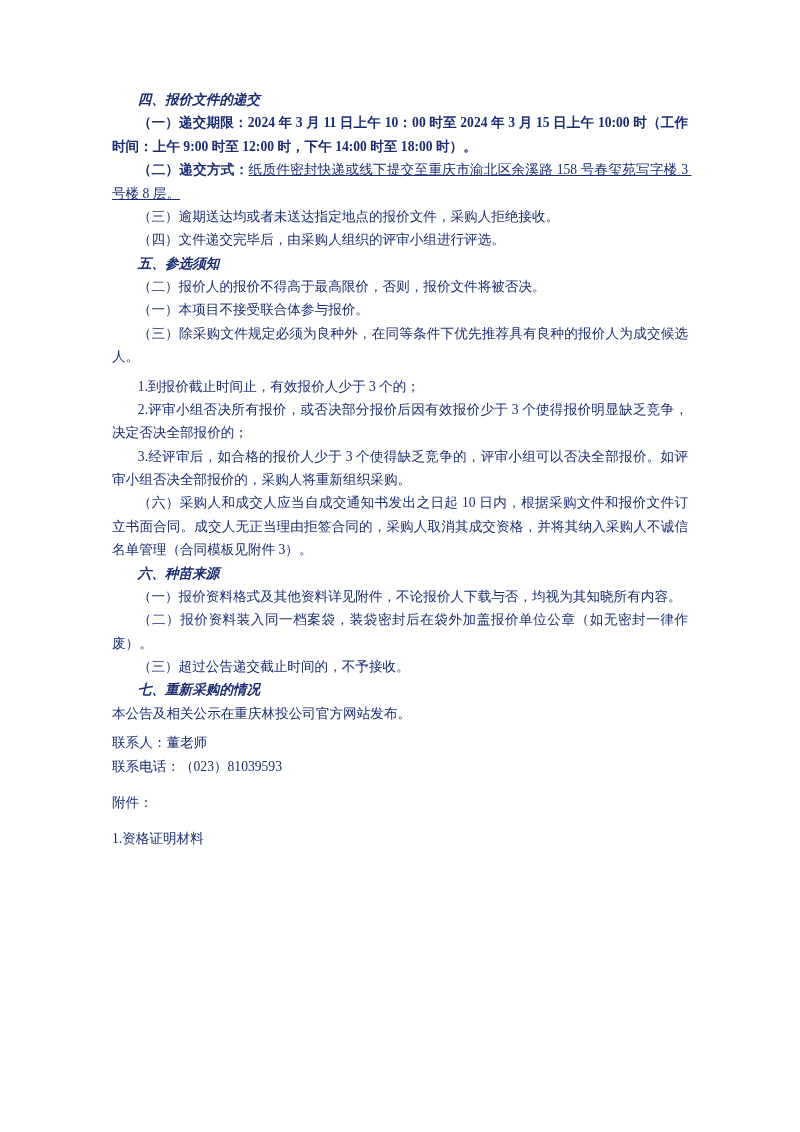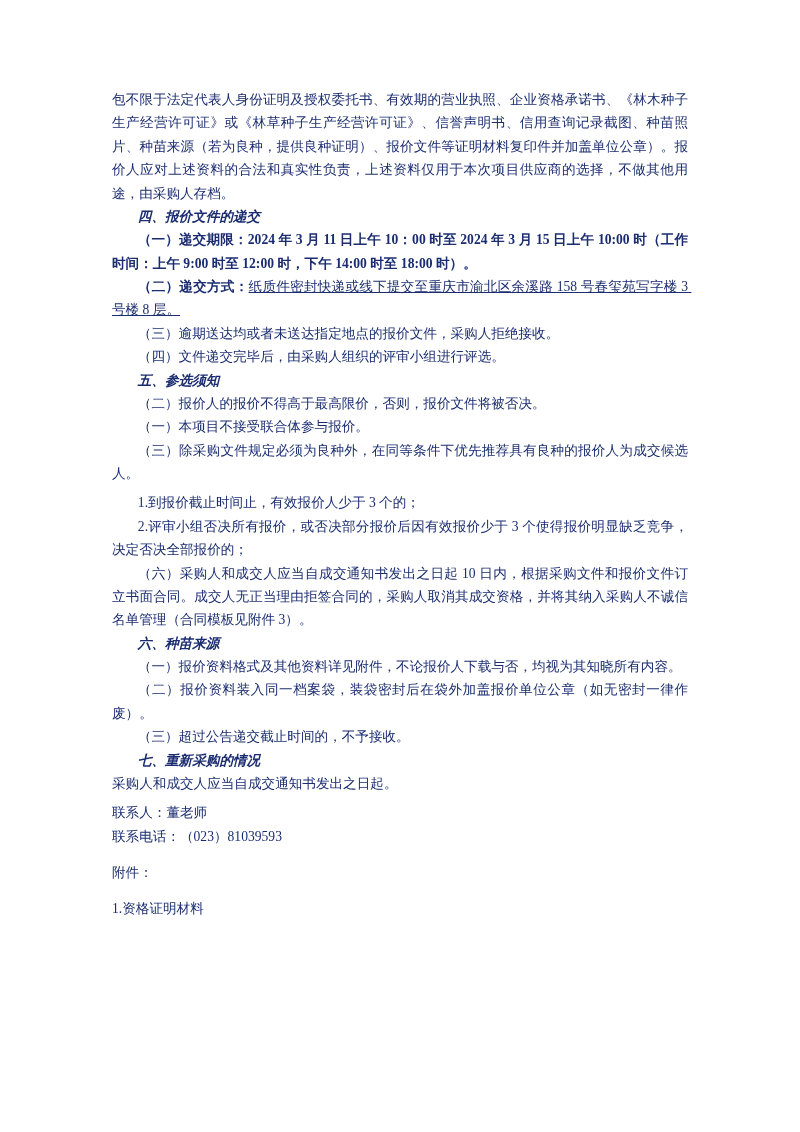--- a/index.html
+++ b/index.html
@@ -45,44 +45,44 @@
   }
   .gap-sm { height: 6px; }
   .gap-md { height: 13px; }
 </style>
 </head>
 <body>
 
 <div class="page">
   <div class="doc">
 
-    <p class="p ind0">包不限于法定代表人身份证明及授权委托书、有效期的营业执照、企业资格承诺书、《林木种子生产经营许可证》或《林草种子生产经营许可证》、信誉声明书、信用查询记录截图、种苗照片、种苗来源（若为良种，提供良种证明）、报价文件等证明材料复印件并加盖单位公章）。报价人应对上述资料的合法和真实性负责，上述资料仅用于本次项目供应商的选择，不做其他用途，由采购人存档。</p>
 
     <p class="p heading">四、报价文件的递交</p>
     <p class="p ind1 bold">（一）递交期限：2024 年 3 月 11 日上午 10：00 时至 2024 年 3 月 15 日上午 10:00 时（工作时间：上午 9:00 时至 12:00 时，下午 14:00 时至 18:00 时）。</p>
     <p class="p ind1"><span class="bold">（二）递交方式：</span><span class="u">纸质件密封快递或线下提交至重庆市渝北区余溪路 158 号春玺苑写字楼 3 号楼 8 层。</span></p>
     <p class="p ind1">（三）逾期送达均或者未送达指定地点的报价文件，采购人拒绝接收。</p>
     <p class="p ind1">（四）文件递交完毕后，由采购人组织的评审小组进行评选。</p>
 
     <p class="p heading">五、参选须知</p>
     <p class="p ind1">（二）报价人的报价不得高于最高限价，否则，报价文件将被否决。</p>
     <p class="p ind1">（一）本项目不接受联合体参与报价。</p>
     <p class="p ind1">（三）除采购文件规定必须为良种外，在同等条件下优先推荐具有良种的报价人为成交候选人。</p>
     <div class="gap-sm"></div>
     <p class="p ind1">1.到报价截止时间止，有效报价人少于 3 个的；</p>
     <p class="p ind1">2.评审小组否决所有报价，或否决部分报价后因有效报价少于 3 个使得报价明显缺乏竞争，决定否决全部报价的；</p>
+    <p class="p ind1">3.经评审后，如合格的报价人少于 3 个使得缺乏竞争的，评审小组可以否决全部报价。如评审小组否决全部报价的，采购人将重新组织采购。</p>
     <p class="p ind1">（六）采购人和成交人应当自成交通知书发出之日起 10 日内，根据采购文件和报价文件订立书面合同。成交人无正当理由拒签合同的，采购人取消其成交资格，并将其纳入采购人不诚信名单管理（合同模板见附件 3）。</p>
 
     <p class="p heading">六、种苗来源</p>
     <p class="p ind1">（一）报价资料格式及其他资料详见附件，不论报价人下载与否，均视为其知晓所有内容。</p>
     <p class="p ind1">（二）报价资料装入同一档案袋，装袋密封后在袋外加盖报价单位公章（如无密封一律作废）。</p>
     <p class="p ind1">（三）超过公告递交截止时间的，不予接收。</p>
 
     <p class="p heading">七、重新采购的情况</p>
-    <p class="p ind0">采购人和成交人应当自成交通知书发出之日起。</p>
+    <p class="p ind0">本公告及相关公示在重庆林投公司官方网站发布。</p>
 
     <div class="gap-sm"></div>
     <p class="p ind0">联系人：董老师</p>
     <p class="p ind0">联系电话：（023）81039593</p>
 
     <div class="gap-md"></div>
     <p class="p ind0">附件：</p>
 
     <div class="gap-md"></div>
     <p class="p ind0">1.资格证明材料</p>

